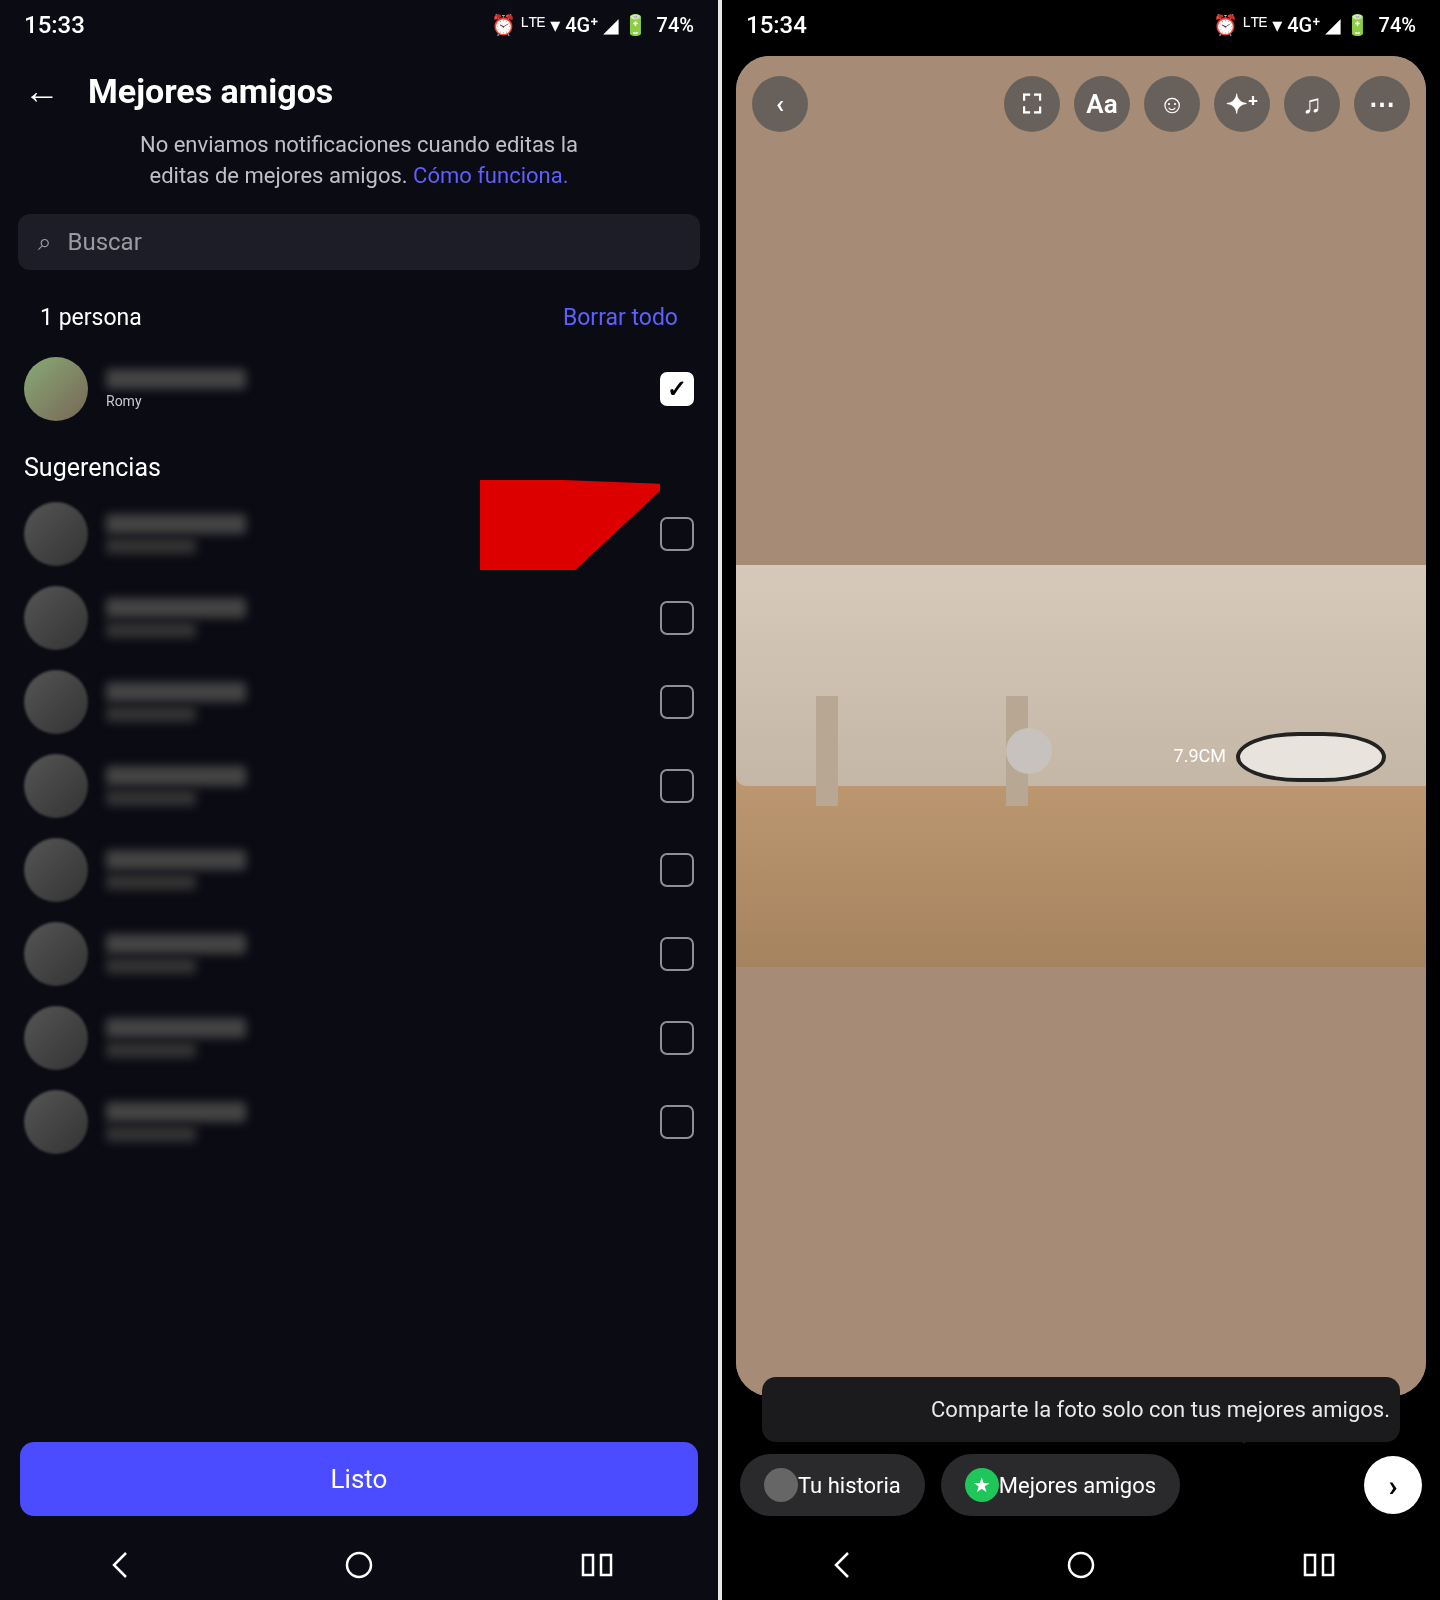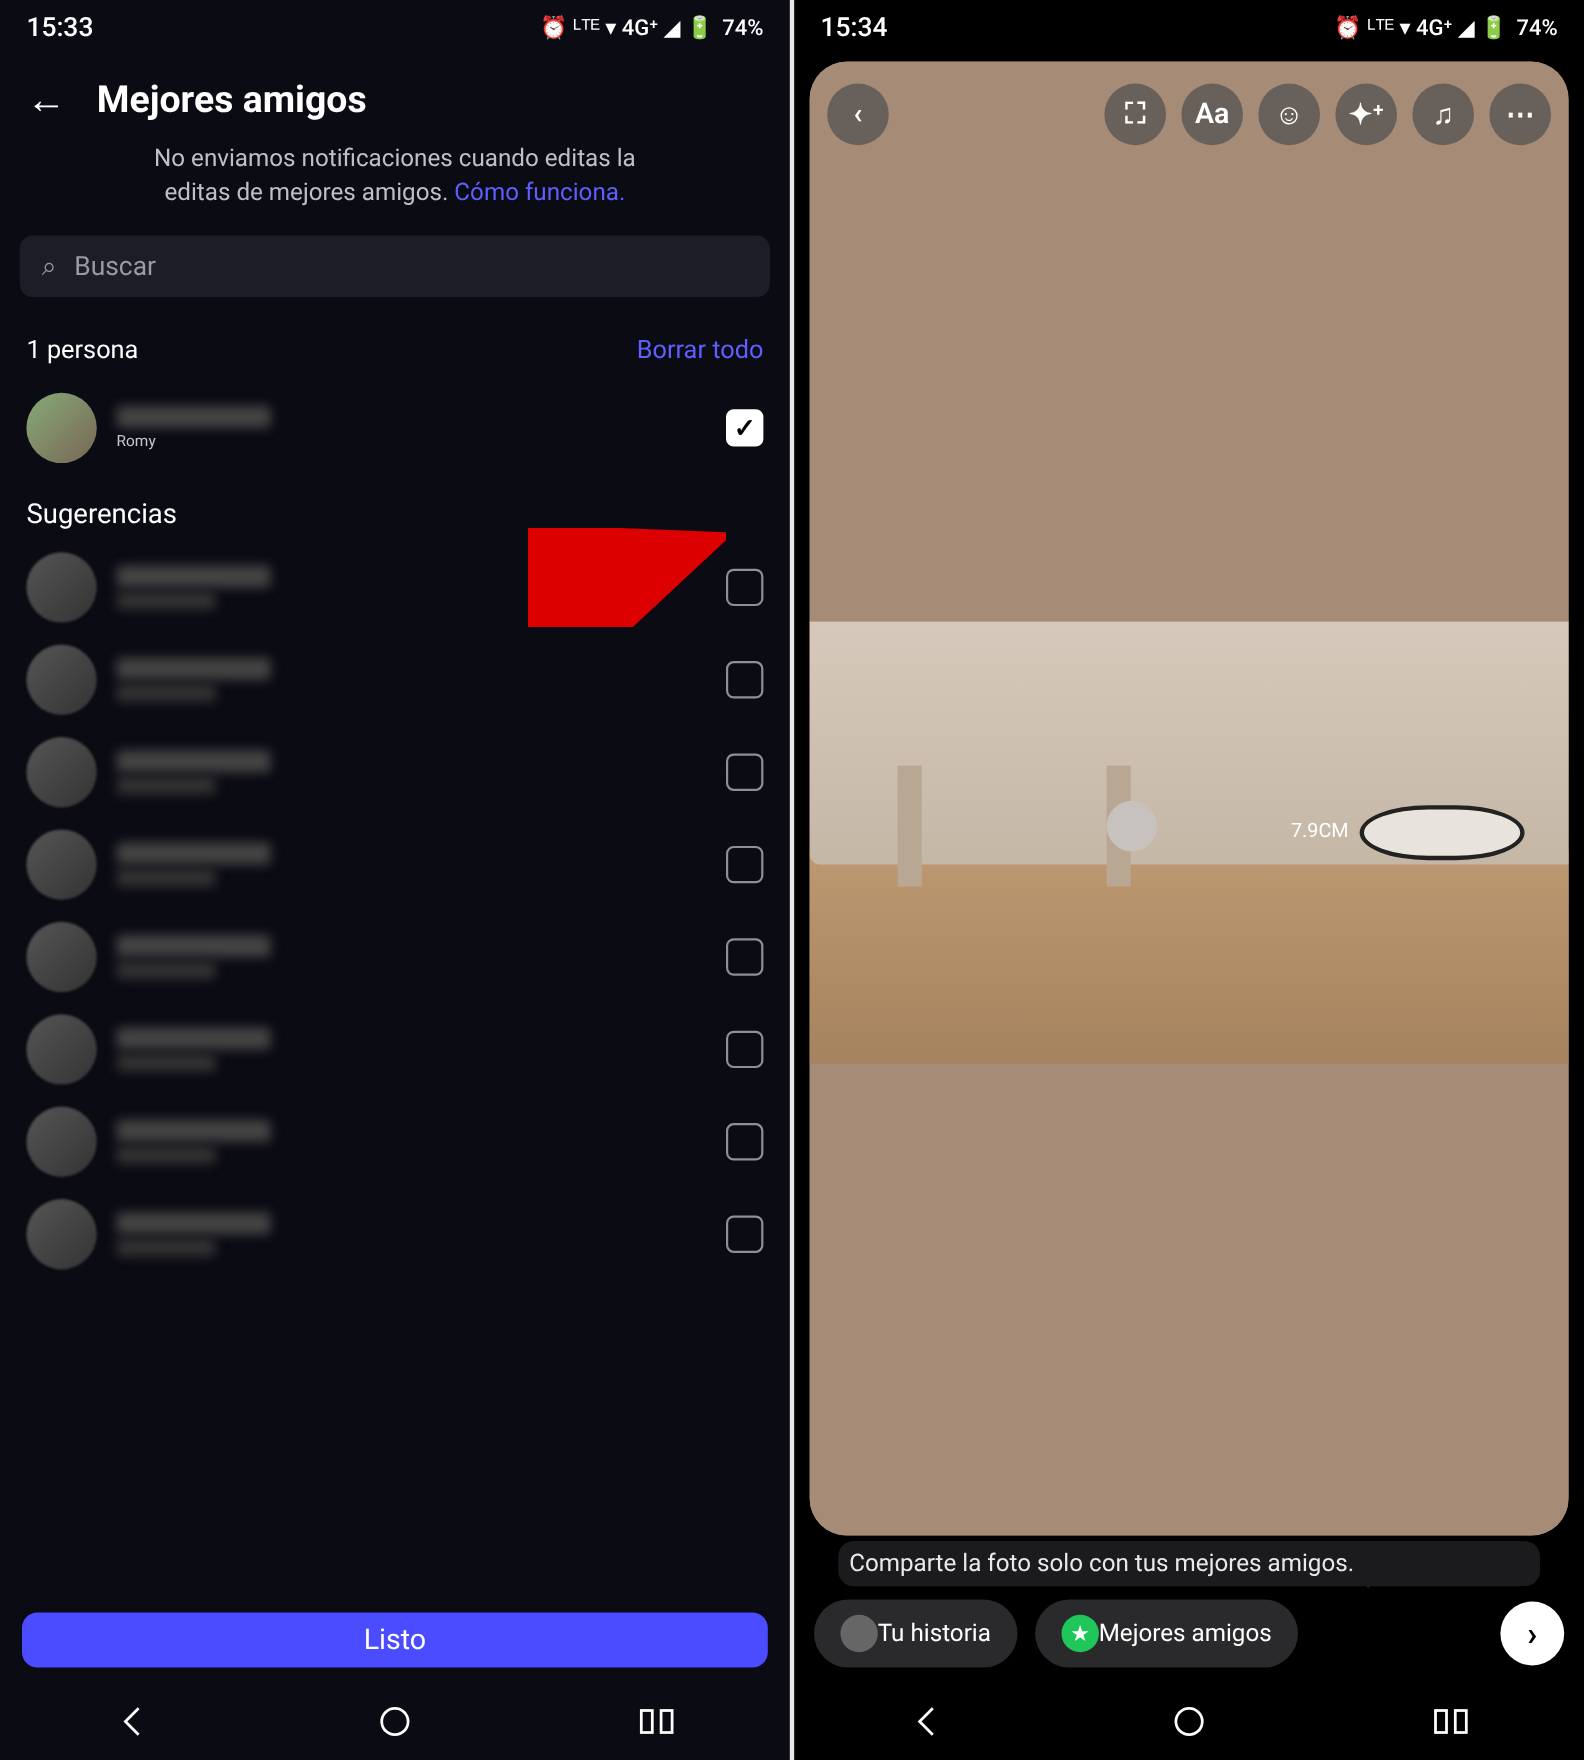--- a/index.html
+++ b/index.html
@@ -65,21 +65,21 @@
     align-items: center;
     gap: 16px;
     padding: 14px 20px;
     color: #9a9aa3;
     font-size: 24px;
   }
   .section-row {
     display: flex;
     justify-content: space-between;
     align-items: center;
-    padding: 4px 24px 16px;
+    padding: 4px 40px 16px;
     font-size: 23px;
     margin-top: 30px;
   }
   .clear-link { color: #5f5fff; font-size: 23px; }
   .list { padding: 0 24px; }
   .row {
     display: flex;
     align-items: center;
     gap: 18px;
     padding: 10px 0;
@@ -109,21 +109,21 @@
     left: 480px; top: 480px;
     pointer-events: none;
   }
   .done-btn {
     position: absolute;
     bottom: 84px; left: 20px; right: 20px;
     background: #4b4bff;
     color: #fff;
     font-size: 26px;
     text-align: center;
-    padding: 10px 0;
+    padding: 22px 0;
     border-radius: 14px;
   }
 
   
   .editor-canvas {
     position: absolute;
     top: 56px; left: 14px; right: 14px;
     bottom: 204px;
     background: #a68c76;
     border-radius: 34px;
@@ -156,23 +156,23 @@
     border-radius: 50%;
     display:flex; align-items:center; justify-content:center;
     color:#fff; font-size:26px; font-weight:600;
   }
   .spacer { flex:1; }
   .tooltip {
     position: absolute;
     bottom: 158px; left: 40px; right: 40px;
     background: #1b1b1d;
     color: #e9e9eb;
-    text-align: left;
+    text-align: right;
     font-size: 22px;
-    padding: 8px 10px;
+    padding: 20px 10px;
     border-radius: 14px;
   }
   .tooltip::after{
     content:""; position:absolute; bottom:-12px; right:146px;
     border:10px solid transparent; border-top-color:#1b1b1d;
   }
   .share-row {
     position: absolute;
     bottom: 84px; left: 18px; right: 18px;
     display: flex; gap: 16px; align-items:center;

